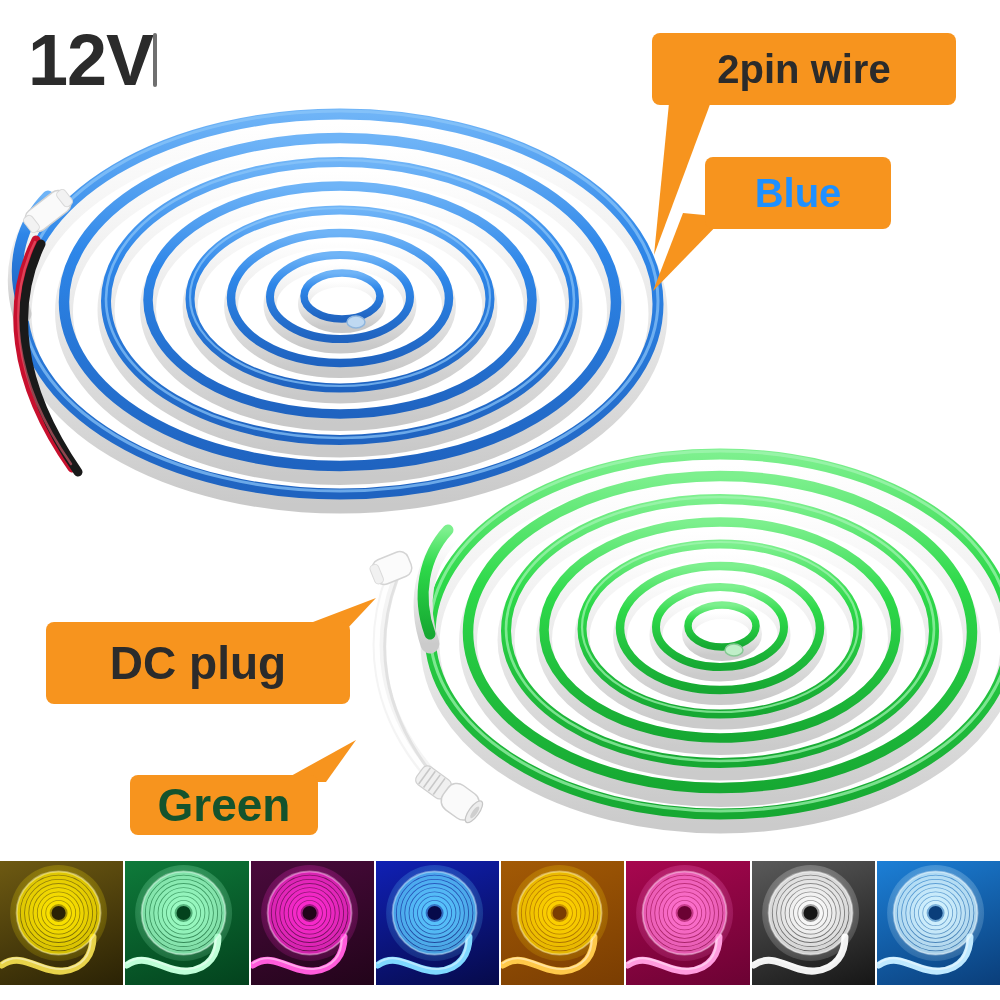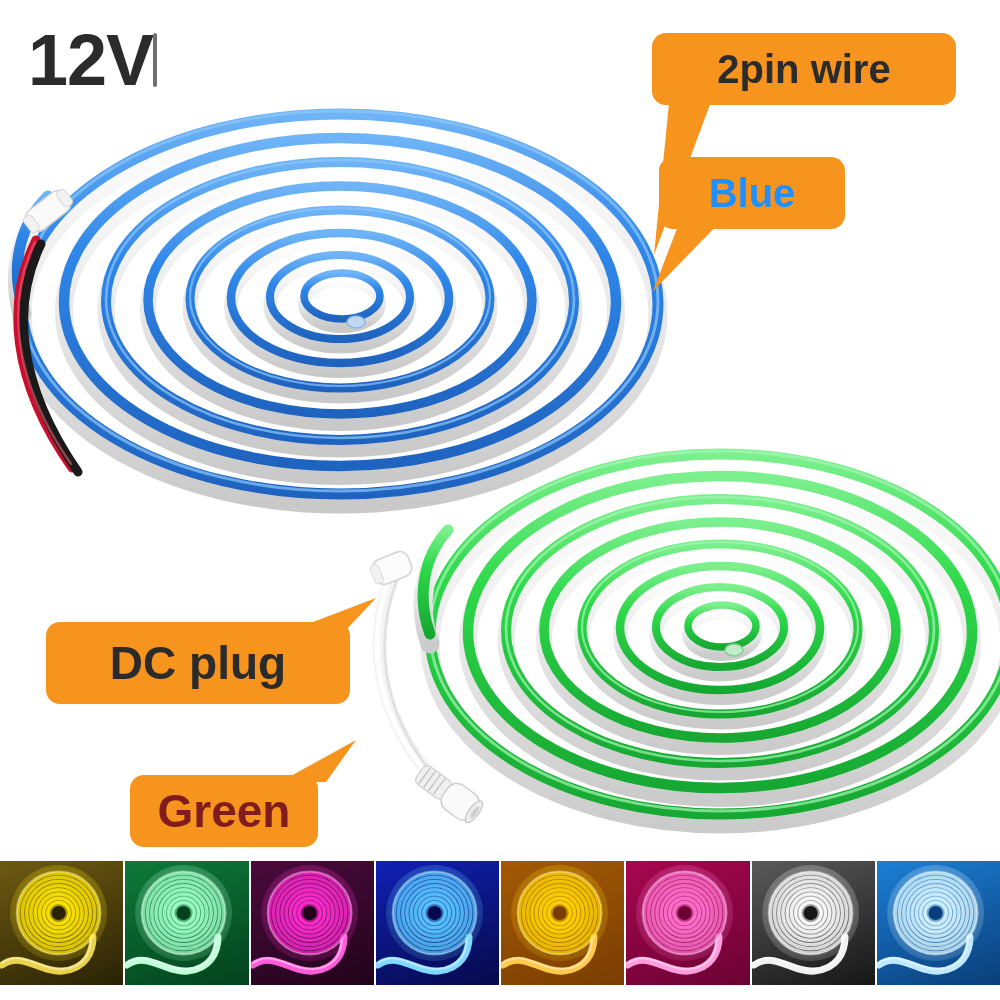--- a/index.html
+++ b/index.html
@@ -15,21 +15,21 @@
     display:flex;align-items:center;
   }
   .voltage .sep{
     display:inline-block;width:4px;height:54px;background:#6f6f6f;border-radius:2px;
   }
 
   
   .callout{position:absolute;}
   .callout .bubble{
     position:absolute;left:0;top:0;
-    background:#F7941E;border-radius:14px;
+    background:#F7941E;border-radius:8px;
     display:flex;align-items:center;justify-content:center;
     font-weight:bold;line-height:1;box-sizing:border-box;
   }
   .callout .tail{position:absolute;left:0;top:0;}
 
   
   .coil{position:absolute;}
   svg{display:block;overflow:visible;}
 
   
@@ -202,39 +202,39 @@
     </svg>
     <div class="bubble" style="width:304px;height:72px;font-size:40px;color:#2b2b2b;">
       <span>2pin wire</span>
     </div>
   </div>
 
   <div class="callout" style="left:659px;top:157px;width:260px;height:150px;">
     <svg class="tail" width="260" height="150" viewBox="0 0 260 150">
       <polygon points="24,56 66,60 -6,134" fill="#F7941E"></polygon>
     </svg>
-    <div class="bubble" style="width:186px;height:72px;font-size:40px;color:#1E90FF;">
+    <div class="bubble" style="width:186px;height:72px;font-size:40px;color:#1E90FF;margin-left:46px;">
       <span>Blue</span>
     </div>
   </div>
 
   <div class="callout" style="left:38px;top:600px;width:340px;height:110px;margin-left:8px;">
     <svg class="tail" width="340" height="110" viewBox="0 0 340 110">
       <polygon points="246,30 300,30 330,-2" fill="#F7941E"></polygon>
     </svg>
     <div class="bubble" style="top:22px;width:304px;height:82px;font-size:46px;color:#2b2b2b;">
       <span>DC plug</span>
     </div>
   </div>
 
   <div class="callout" style="left:130px;top:740px;width:260px;height:120px;">
     <svg class="tail" width="260" height="120" viewBox="0 0 260 120">
       <polygon points="150,42 196,42 226,0" fill="#F7941E"></polygon>
     </svg>
-    <div class="bubble" style="top:35px;width:188px;height:72px;font-size:46px;color:#7f1d1d;">
+    <div class="bubble" style="top:35px;width:188px;height:60px;font-size:46px;color:#14532d;">
       <span>Green</span>
     </div>
   </div>
 
   <div class="thumbstrip" id="thumbstrip">
       <div class="thumb" title="Yellow">
         <div class="tbg" style="background: linear-gradient(160deg, rgb(110, 90, 18) 0%, rgb(42, 34, 5) 100%);"></div>
         <svg viewBox="0 0 122 124" preserveAspectRatio="none">
           <defs>
             <radialGradient id="g0" cx="0.5" cy="0.45" r="0.75">

